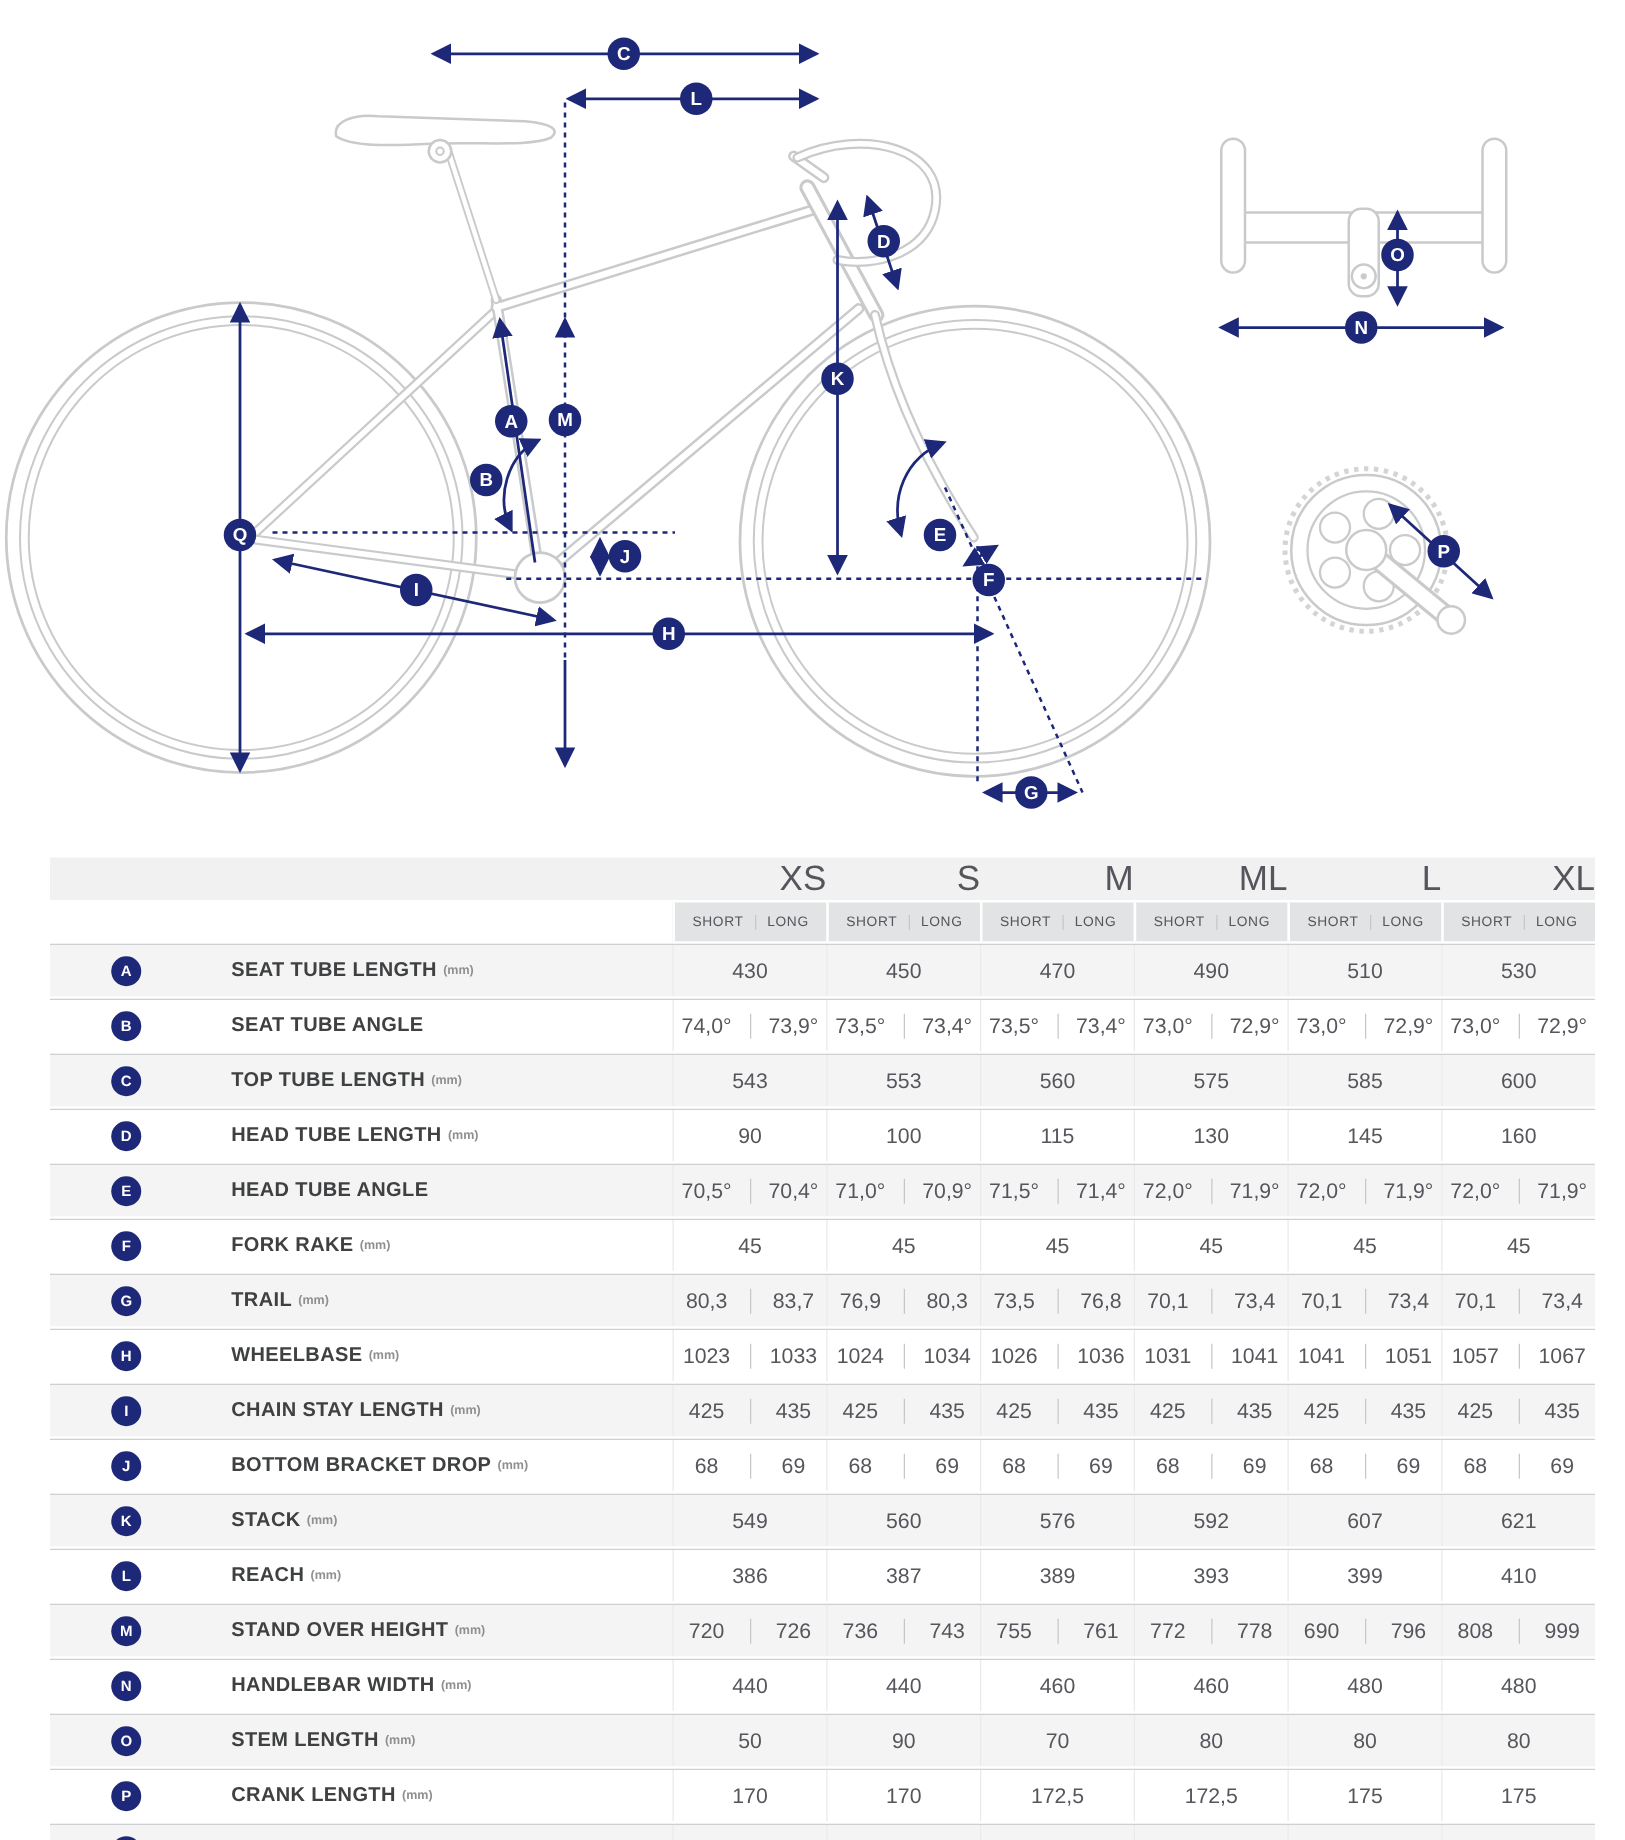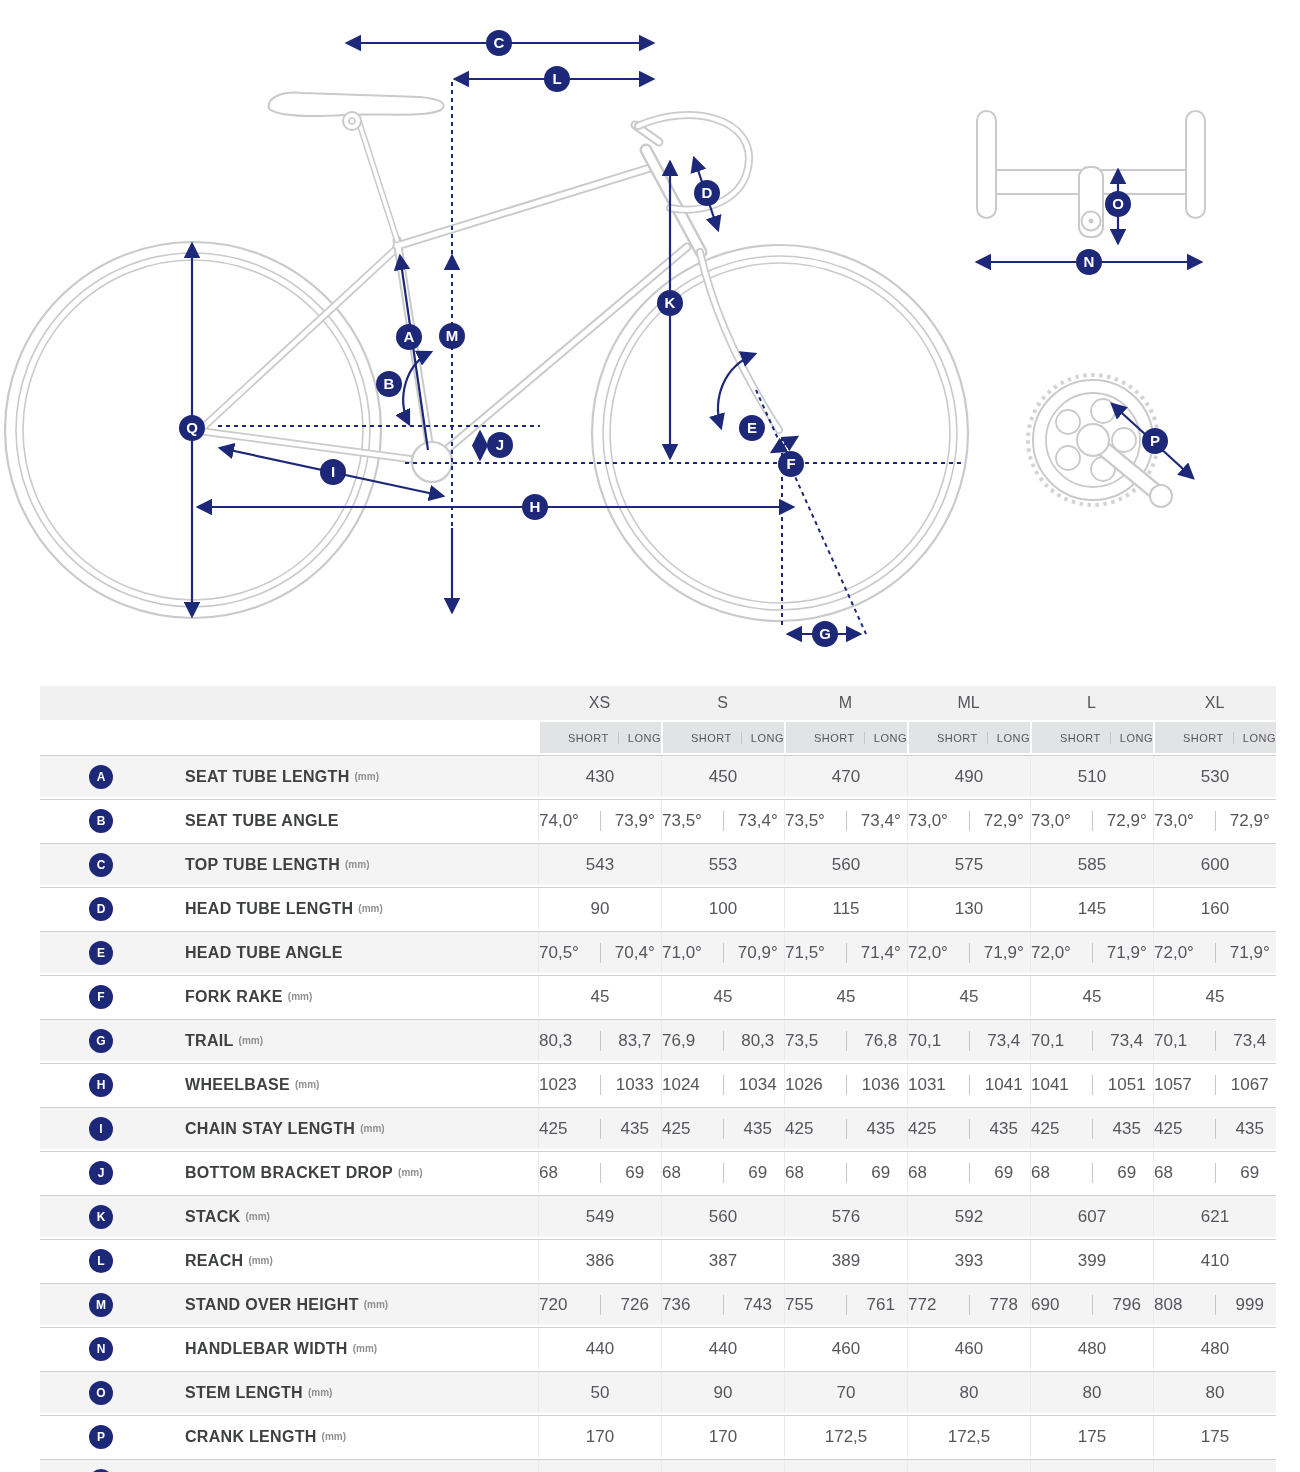--- a/index.html
+++ b/index.html
@@ -5,39 +5,39 @@
   html,body{margin:0;padding:0;background:#ffffff;}
   .page{position:relative;width:1300px;height:1472px;background:#ffffff;overflow:hidden;
         font-family:"Liberation Sans",sans-serif;}
   .diagram{position:absolute;left:0;top:0;}
 
   
   .geo-table{position:absolute;left:40px;top:686px;width:1236px;}
   .t-head1{display:flex;background:#f1f1f2;height:34px;align-items:center;}
   .t-head2{display:flex;height:31px;margin-top:2px;}
   .label-spacer{width:498px;flex:none;}
-  .size-cell{width:123px;flex:none;text-align:center;font-size:16px;color:#55565b;}
+  .size-cell{width:123px;flex:none;text-align:right;font-size:28px;color:#55565b;}
   .sub-cell{width:123px;flex:none;box-sizing:border-box;border-left:2px solid #ffffff;
-            background:#e2e3e4;display:flex;align-items:center;justify-content:flex-end;
+            background:#e2e3e4;display:flex;align-items:center;justify-content:center;
             font-size:11px;letter-spacing:.5px;color:#55565b;}
   .sub-cell .sep{margin:0 9px;}
   .sep{width:1px;height:20px;background:#c6c7c9;flex:none;}
   .sep.small{height:12px;}
   .t-row{display:flex;height:41px;align-items:center;border-top:1px solid #cfd0d1;margin-top:2px;background:#ffffff;}
   .t-row.odd{background:#f4f4f5;}
   .t-row.last{border-bottom:1px solid #cfd0d1;}
   .row-head{width:498px;flex:none;display:flex;align-items:center;}
   .badge{width:24px;height:24px;border-radius:50%;background:#1e2878;color:#ffffff;
          font-size:12px;font-weight:bold;display:flex;align-items:center;justify-content:center;
          margin-left:49px;flex:none;}
   .row-label{margin-left:72px;font-size:16px;font-weight:bold;color:#3f4041;letter-spacing:.3px;white-space:nowrap;}
   .row-unit{font-size:10px;color:#8e8f91;margin-left:5px;font-weight:bold;}
   .val-cell{width:123px;flex:none;height:100%;box-sizing:border-box;border-left:1px solid #e9eaeb;
             display:flex;align-items:center;justify-content:center;font-size:17px;color:#55565b;}
-  .val-cell .v-short{flex:1;text-align:left;padding-right:8px;}
+  .val-cell .v-short{flex:1;text-align:center;padding-right:8px;}
   .val-cell .v-long{flex:1;text-align:center;padding-left:8px;}
 </style>
 </head>
 <body>
 
 <div class="page">
 
   <svg class="diagram" width="1300" height="678" viewBox="0 0 1300 678">
     <defs>
       <marker id="ah" viewBox="0 0 10 10" refX="8.5" refY="5" markerWidth="7.5" markerHeight="7.5" orient="auto-start-reverse">

